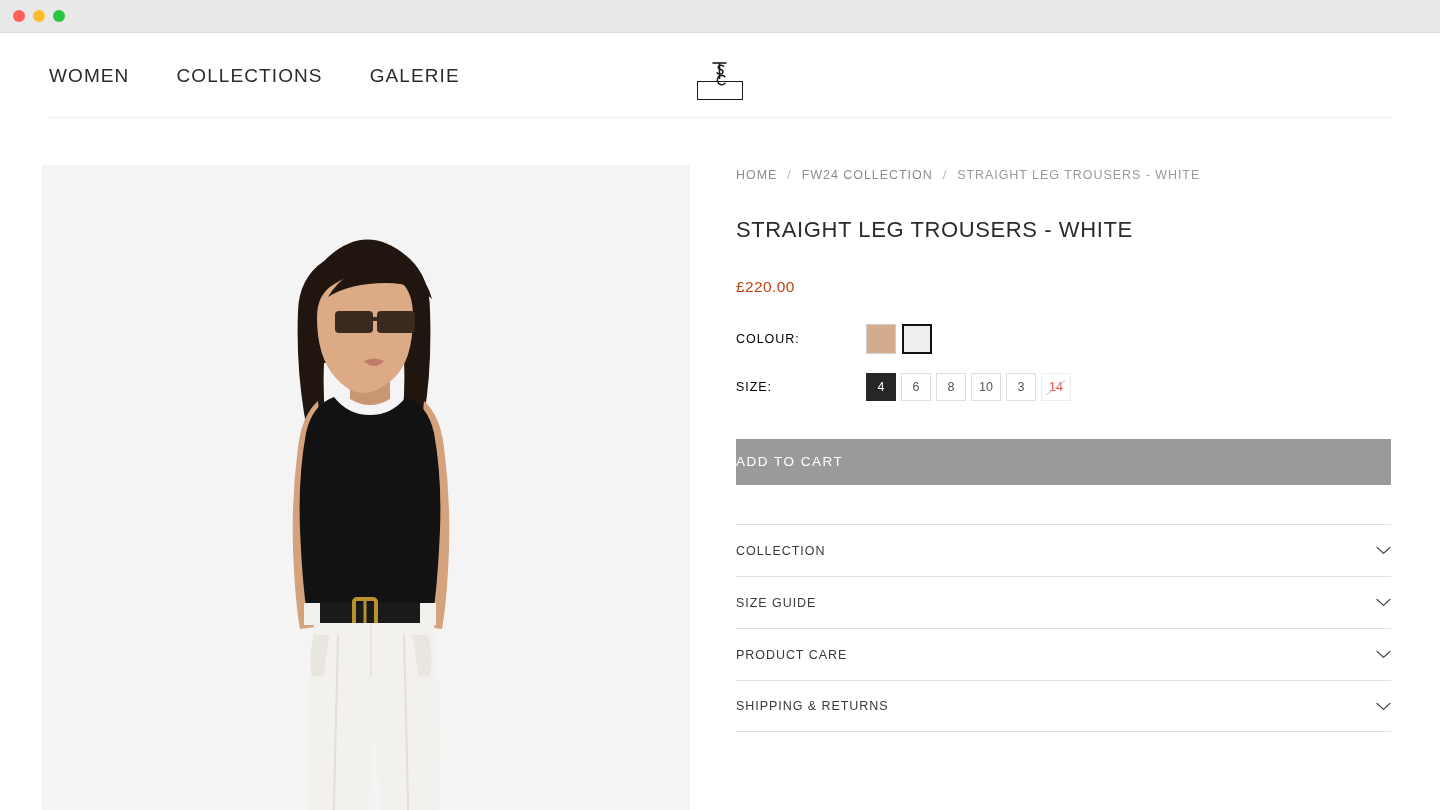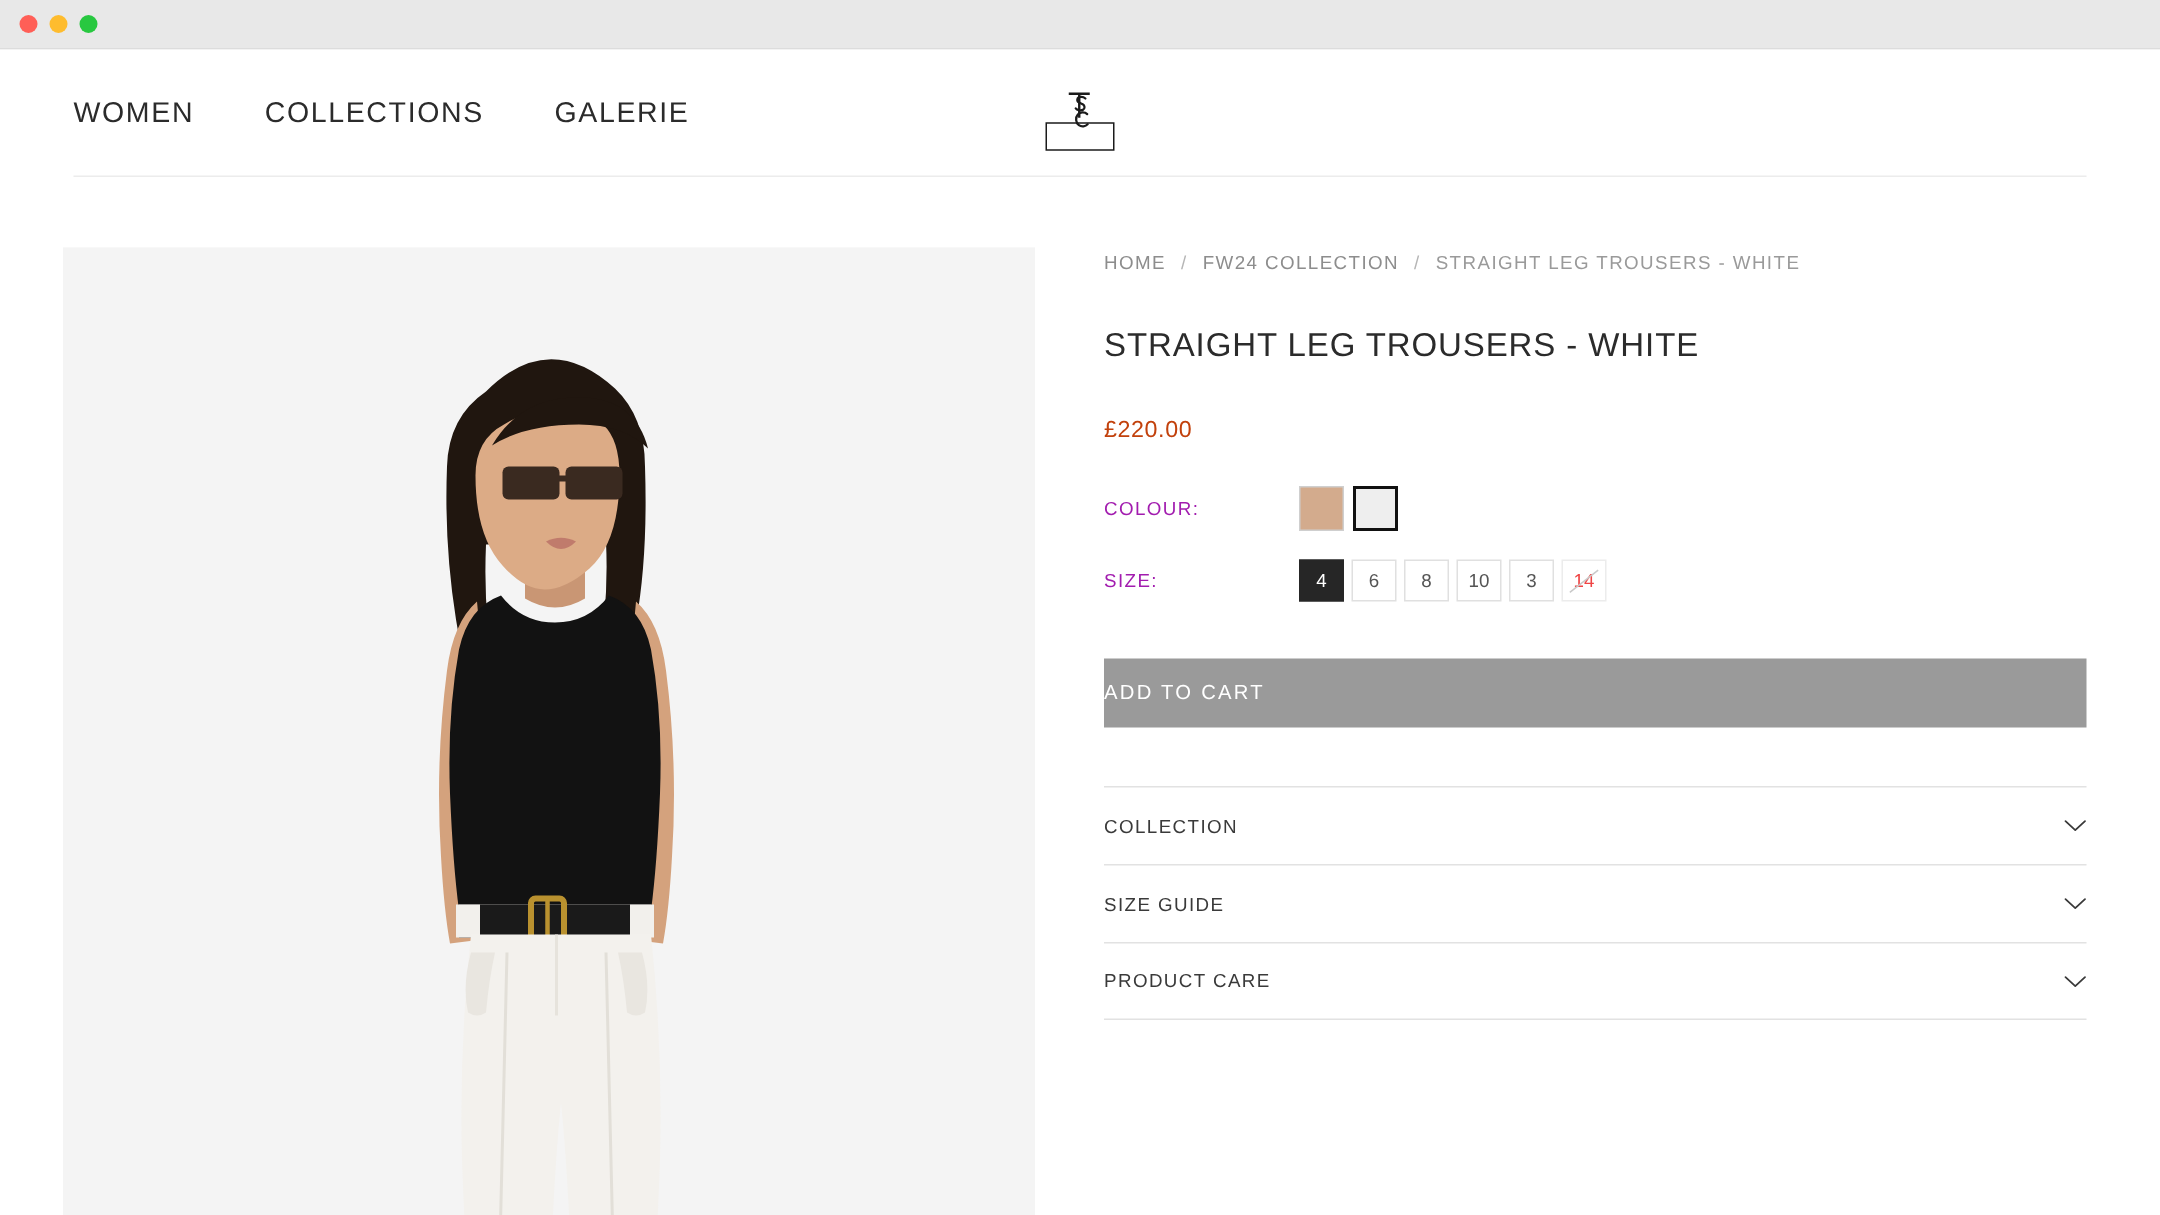--- a/index.html
+++ b/index.html
@@ -103,21 +103,21 @@
     color:#2b2b2b; margin-bottom:35px; white-space:nowrap;
   }
   .price {
     font-size:15.5px; letter-spacing:0.4px; color:#c2410c;
     margin-bottom:28px;
   }
 
   .option-row { display:flex; align-items:center; margin-bottom:19px; }
   .option-label {
     width:130px; flex:0 0 130px;
-    font-size:12.5px; letter-spacing:0.95px; color:#a21caf;
+    font-size:12.5px; letter-spacing:0.95px; color:#000000;
   }
   .swatches { display:flex; gap:6px; align-items:center; }
   .swatch {
     width:30px; height:30px; cursor:pointer;
     border:1px solid #cfcfcf; display:block;
   }
   .swatch.selected { border:2px solid #111; }
 
   .sizes { display:flex; gap:5px; align-items:center; }
   .size-btn {
@@ -295,17 +295,23 @@
           </svg>
         </div>
 
         <div class="acc">
           <span class="acc-label">PRODUCT CARE</span>
           <svg class="chev" width="15" height="9" viewBox="0 0 15 9">
             <path d="M1 1.4 L7.5 7.4 L14 1.4" fill="none" stroke="#3a3a3a" stroke-width="1.2" stroke-linecap="round" stroke-linejoin="round"></path>
           </svg>
         </div>
 
+        <div class="acc">
+          <span class="acc-label">SHIPPING &amp; RETURNS</span>
+          <svg class="chev" width="15" height="9" viewBox="0 0 15 9">
+            <path d="M1 1.4 L7.5 7.4 L14 1.4" fill="none" stroke="#3a3a3a" stroke-width="1.2" stroke-linecap="round" stroke-linejoin="round"></path>
+          </svg>
+        </div>
 
       </div>
     </div>
   </div>
 </div>
 
 </body></html>

